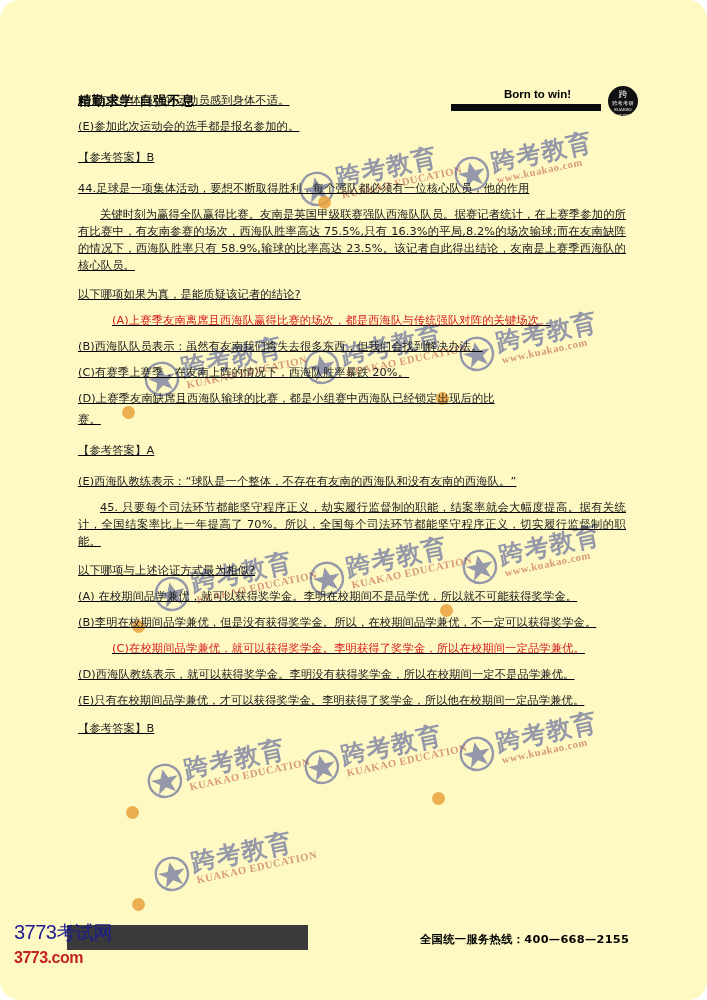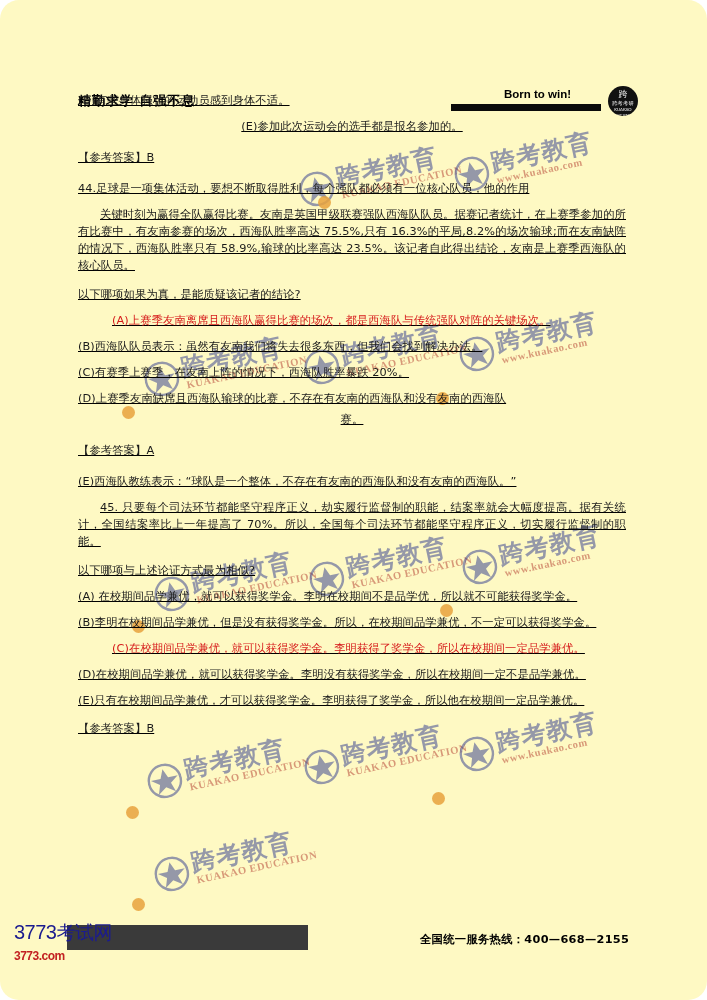--- a/index.html
+++ b/index.html
@@ -109,21 +109,21 @@
     font-size: 11.3px;
     line-height: 17px;
     color: #1a1a1a;
     margin: 0 0 9px 0;
     font-family: "DejaVu Sans", sans-serif;
     letter-spacing: 0.1px;
     position: relative;
     z-index: 3;
   }
   .line.tight { margin-bottom: 4px; }
-  .line.gap-lg { margin-bottom: 14px; text-align: center; }
+  .line.gap-lg { margin-bottom: 14px; }
   .line.red { color: #d61b1b; margin-left: 34px; }
   .line.ans { margin-top: 11px; margin-bottom: 14px; }
   .line.para {
     text-align: justify;
     text-indent: 22px;
   }
   .line.q {
     margin-top: 12px;
   }
 
@@ -204,21 +204,21 @@
     letter-spacing: -0.5px;
     font-family: "Liberation Sans", sans-serif;
   }
   .site-logo .sl-1 .cn {
     font-size: 19px;
     color: #1b1b8f;
     font-family: "DejaVu Sans", sans-serif;
   }
   .site-logo .sl-2 {
     margin-top: 3px;
-    font-size: 12px;
+    font-size: 16px;
     font-weight: bold;
     color: #c22121;
     letter-spacing: -0.5px;
     font-family: "Liberation Sans", sans-serif;
   }
 </style>
 </head>
 <body>
 
 <div class="page">
@@ -237,30 +237,30 @@
   <div class="content">
     <p class="line">(D)有些身体强壮的运动员感到身体不适。</p>
     <p class="line gap-lg">(E)参加此次运动会的选手都是报名参加的。</p>
     <p class="line ans">【参考答案】B</p>
     <p class="line">44.足球是一项集体活动，要想不断取得胜利，每个强队都必须有一位核心队员，他的作用</p>
     <p class="line para">关键时刻为赢得全队赢得比赛。友南是英国甲级联赛强队西海队队员。据赛记者统计，在上赛季参加的所有比赛中，有友南参赛的场次，西海队胜率高达 75.5%,只有 16.3%的平局,8.2%的场次输球;而在友南缺阵的情况下，西海队胜率只有 58.9%,输球的比率高达 23.5%。该记者自此得出结论，友南是上赛季西海队的核心队员。</p>
     <p class="line q">以下哪项如果为真，是能质疑该记者的结论?</p>
     <p class="line red">(A)上赛季友南离席且西海队赢得比赛的场次，都是西海队与传统强队对阵的关键场次。</p>
     <p class="line">(B)西海队队员表示：虽然有友南我们将失去很多东西，但我们会找到解决办法。</p>
     <p class="line">(C)有赛季上赛季，在友南上阵的情况下，西海队胜率暴跌 20%。</p>
-    <p class="line tight">(D)上赛季友南缺席且西海队输球的比赛，不存在有友南的西海队和没有友南的西海队</p>
+    <p class="line tight">(D)上赛季友南缺席且西海队输球的比赛，都是小组赛中西海队已经锁定出现后的比</p>
     <p class="line gap-lg">赛。</p>
     <p class="line ans">【参考答案】A</p>
     <p class="line">(E)西海队教练表示：“球队是一个整体，不存在有友南的西海队和没有友南的西海队。”</p>
     <p class="line para">45. 只要每个司法环节都能坚守程序正义，劫实履行监督制的职能，结案率就会大幅度提高。据有关统计，全国结案率比上一年提高了 70%。所以，全国每个司法环节都能坚守程序正义，切实履行监督制的职能。</p>
     <p class="line q">以下哪项与上述论证方式最为相似?</p>
     <p class="line">(A) 在校期间品学兼优，就可以获得奖学金。李明在校期间不是品学优，所以就不可能获得奖学金。</p>
     <p class="line">(B)李明在校期间品学兼优，但是没有获得奖学金。所以，在校期间品学兼优，不一定可以获得奖学金。</p>
     <p class="line red">(C)在校期间品学兼优，就可以获得奖学金。李明获得了奖学金，所以在校期间一定品学兼优。</p>
-    <p class="line">(D)在校期间品学兼优，就可以获得奖学金。李明没有获得奖学金，所以在校期间一定不是品学兼优。</p>
+    <p class="line">(D)西海队教练表示，就可以获得奖学金。李明没有获得奖学金，所以在校期间一定不是品学兼优。</p>
     <p class="line">(E)只有在校期间品学兼优，才可以获得奖学金。李明获得了奖学金，所以他在校期间一定品学兼优。</p>
     <p class="line ans">【参考答案】B</p>
   </div>
 
   <div class="wm-layer">
 
     <div class="wm" style="left:295px; top:170px; transform: rotate(-12deg) scale(0.92);">
       <svg class="wm-star" viewBox="0 0 100 100">
         <circle cx="50" cy="50" r="46" fill="none" stroke="#2f3a8f" stroke-width="7"></circle>
         <polygon points="50,16 61,42 89,42 66,59 75,86 50,69 25,86 34,59 11,42 39,42" fill="#2f3a8f"></polygon>

